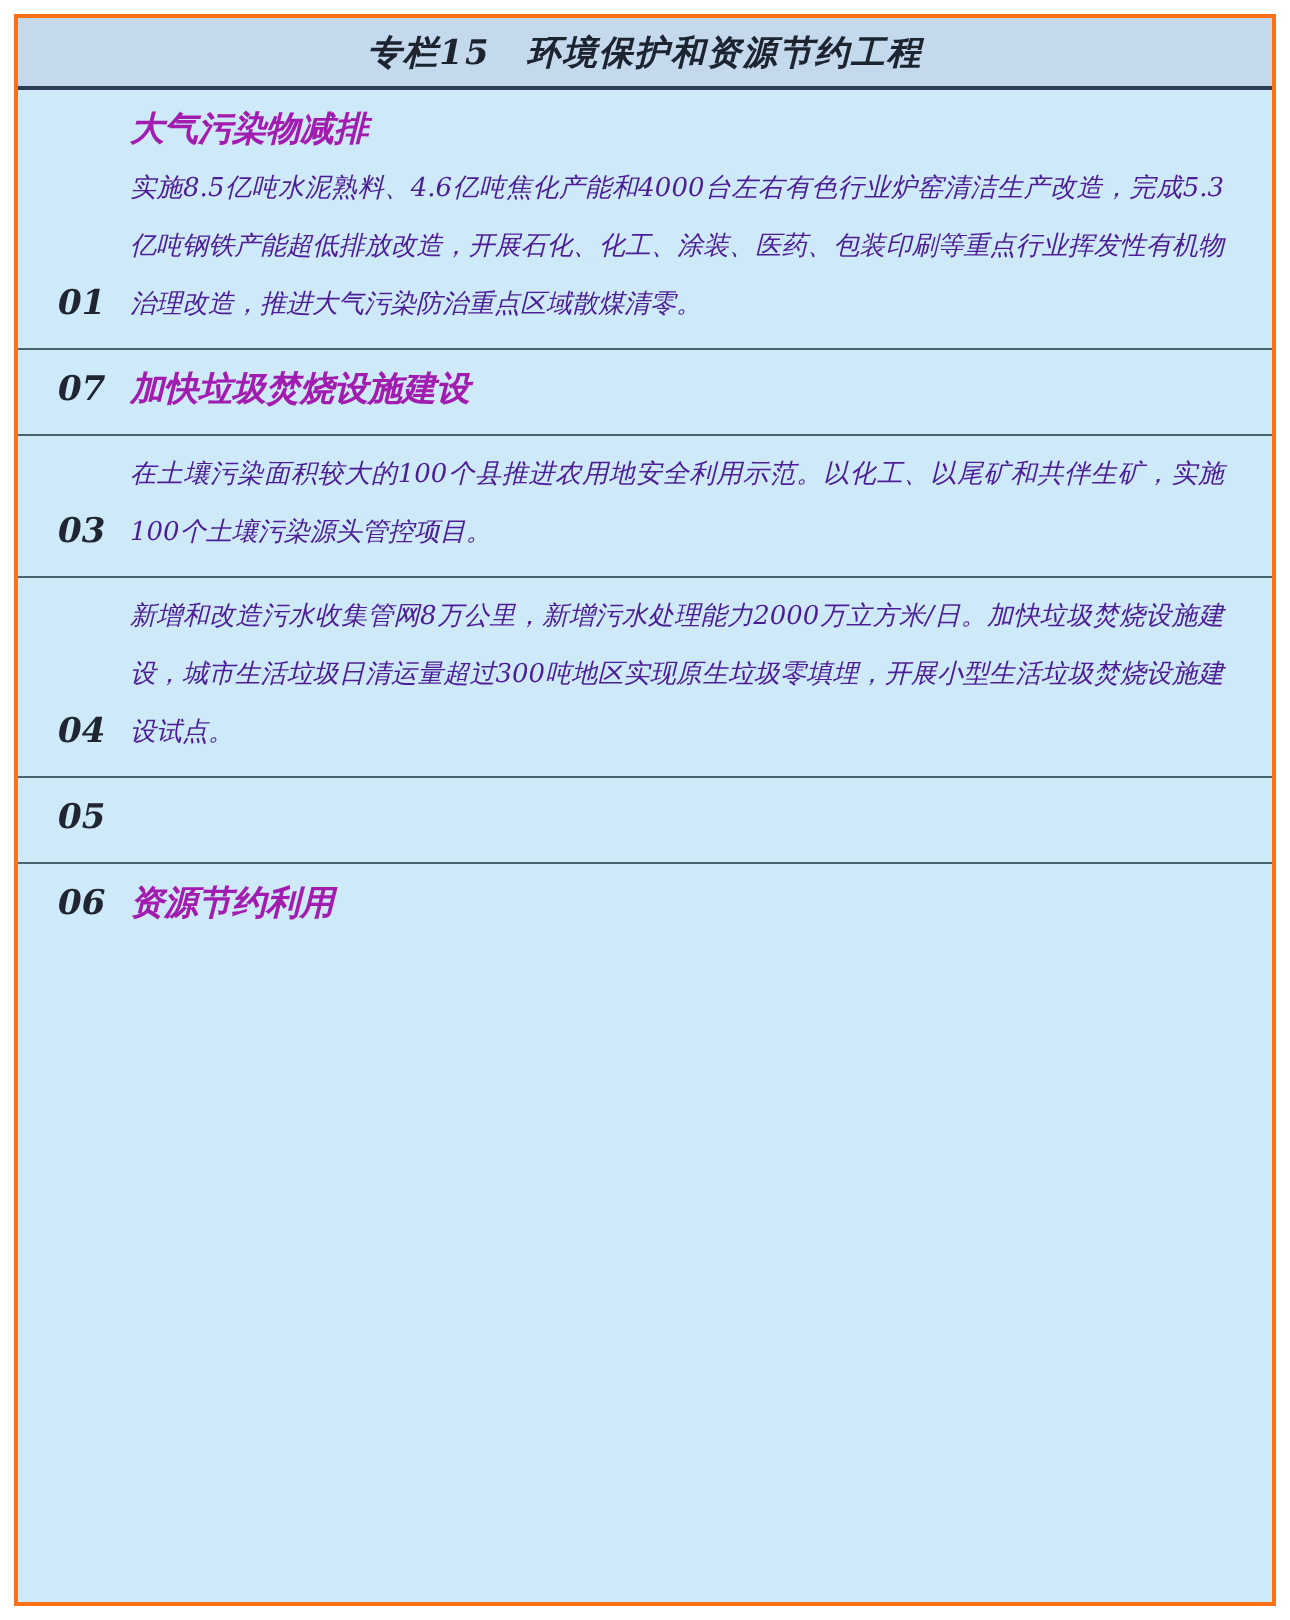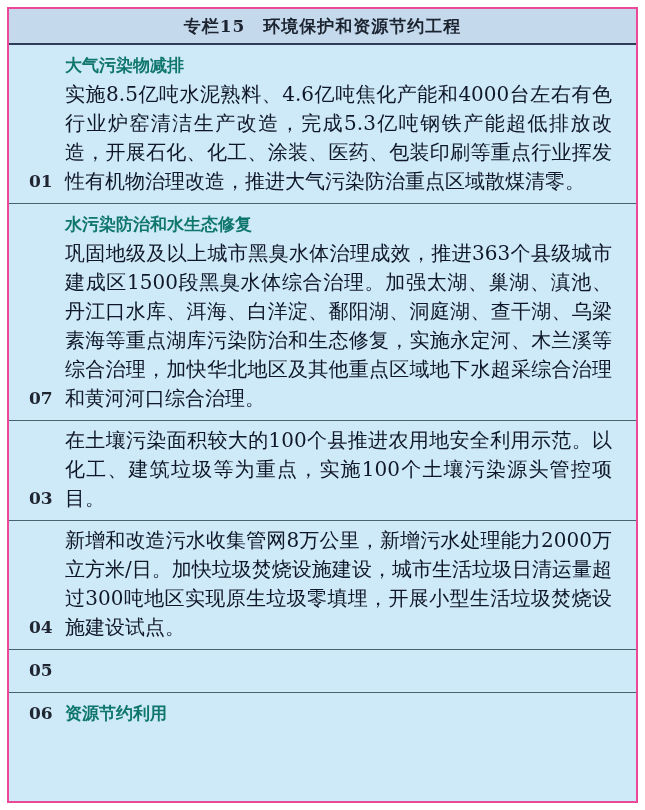--- a/index.html
+++ b/index.html
@@ -12,25 +12,26 @@
     width: 645px;
     height: 810px;
     background: #ffffff;
     box-sizing: border-box;
     padding: 7px;
   }
   .box {
     width: 100%;
     height: 796px;
     box-sizing: border-box;
-    border: 2px solid #ec4899;
+    border: 2px solid #f97316;
     background: #cee9f8;
     display: flex;
     flex-direction: column;
     overflow: hidden;
+    font-style: italic;
   }
   .box-header {
     flex: 0 0 auto;
     background: #c5d9ed;
     border-bottom: 2px solid #2f3e58;
     text-align: center;
     padding: 6px 0 5px 0;
     font-size: 17px;
     font-weight: 700;
     letter-spacing: 1px;
@@ -58,26 +59,26 @@
     line-height: 30px;
     margin-right: 8px;
   }
   .row-content {
     flex: 1 1 auto;
     min-width: 0;
   }
   .row-title {
     font-size: 17px;
     font-weight: 600;
-    color: #0f766e;
+    color: #a21caf;
     line-height: 30px;
   }
   .row-body {
-    font-size: 20px;
-    color: #0f172a;
+    font-size: 13px;
+    color: #4c1d95;
     line-height: 29px;
     text-align: justify;
     text-justify: inter-ideograph;
   }
 </style>
 </head>
 <body>
 
 <div class="page">
   <div class="box">
@@ -90,29 +91,28 @@
         <div class="row-num">01</div>
         <div class="row-content">
           <div class="row-title">大气污染物减排</div>
           <div class="row-body">实施8.5亿吨水泥熟料、4.6亿吨焦化产能和4000台左右有色行业炉窑清洁生产改造，完成5.3亿吨钢铁产能超低排放改造，开展石化、化工、涂装、医药、包装印刷等重点行业挥发性有机物治理改造，推进大气污染防治重点区域散煤清零。</div>
         </div>
       </div>
 
       <div class="row">
         <div class="row-num">07</div>
         <div class="row-content">
-          <div class="row-title">水污染防治和水生态修复</div>
-          <div class="row-body">巩固地级及以上城市黑臭水体治理成效，推进363个县级城市建成区1500段黑臭水体综合治理。加强太湖、巢湖、滇池、丹江口水库、洱海、白洋淀、鄱阳湖、洞庭湖、查干湖、乌梁素海等重点湖库污染防治和生态修复，实施永定河、木兰溪等综合治理，加快华北地区及其他重点区域地下水超采综合治理和黄河河口综合治理。</div>
+          <div class="row-title">加快垃圾焚烧设施建设</div>
         </div>
       </div>
 
       <div class="row">
         <div class="row-num">03</div>
         <div class="row-content">
-          <div class="row-body">在土壤污染面积较大的100个县推进农用地安全利用示范。以化工、建筑垃圾等为重点，实施100个土壤污染源头管控项目。</div>
+          <div class="row-body">在土壤污染面积较大的100个县推进农用地安全利用示范。以化工、以尾矿和共伴生矿，实施100个土壤污染源头管控项目。</div>
         </div>
       </div>
 
       <div class="row">
         <div class="row-num">04</div>
         <div class="row-content">
           <div class="row-body">新增和改造污水收集管网8万公里，新增污水处理能力2000万立方米/日。加快垃圾焚烧设施建设，城市生活垃圾日清运量超过300吨地区实现原生垃圾零填埋，开展小型生活垃圾焚烧设施建设试点。</div>
         </div>
       </div>
 

